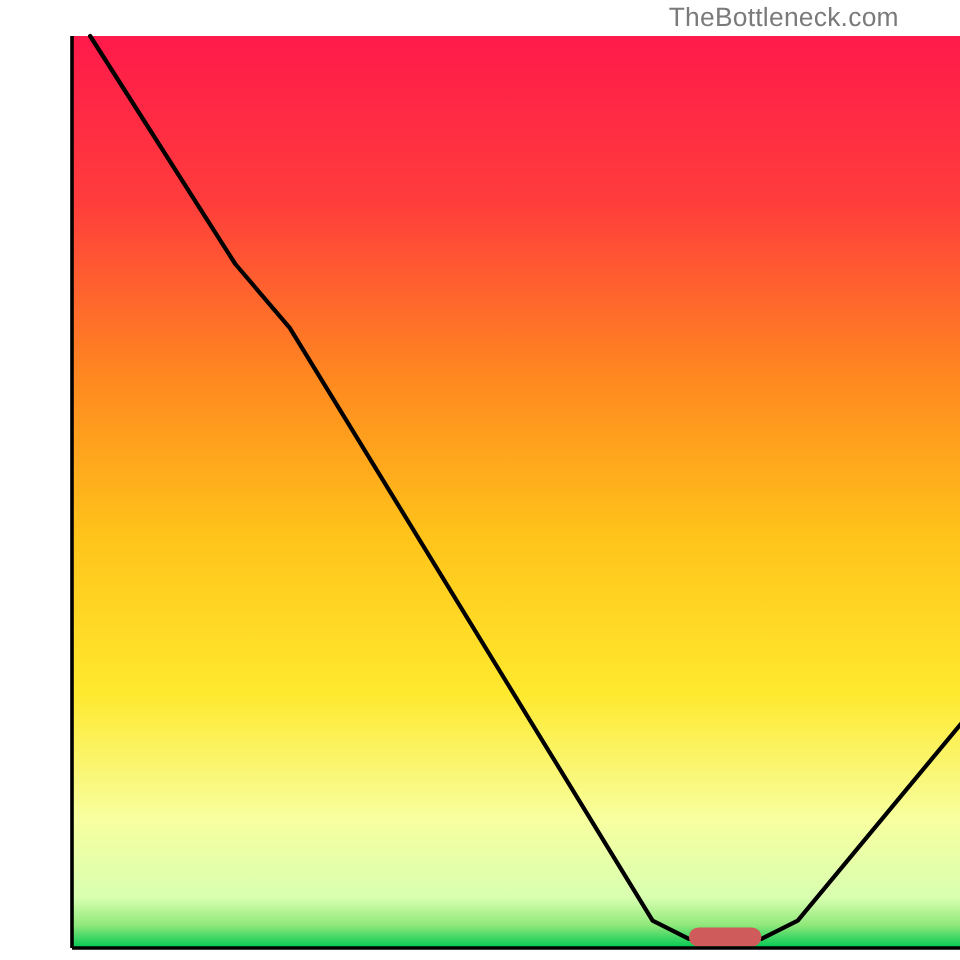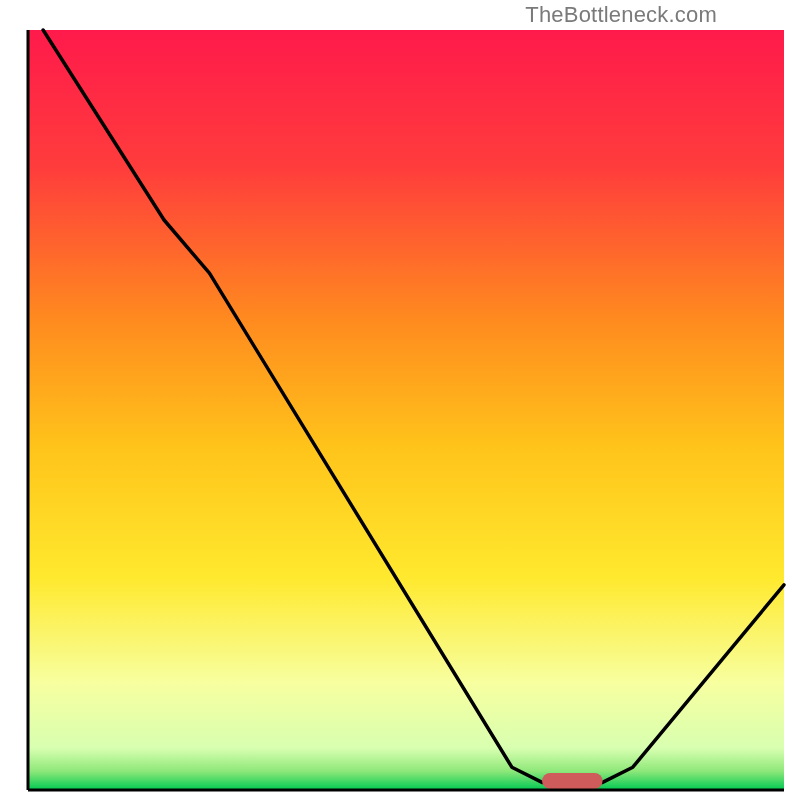--- a/index.html
+++ b/index.html
@@ -8,20 +8,21 @@
     width: 800px;
     height: 800px;
     background: #ffffff;
     overflow: hidden;
     font-family: -apple-system, BlinkMacSystemFont, "Segoe UI", Arial, sans-serif;
   }
   .stage {
     position: relative;
     width: 729px;
     height: 800px;
+    padding-left: 32px;
   }
   .watermark {
     position: absolute;
     top: 2px;
     right: 12px;
     color: #7a7a7a;
     font-size: 22px;
     font-weight: 400;
     letter-spacing: 0.2px;
     pointer-events: none;

